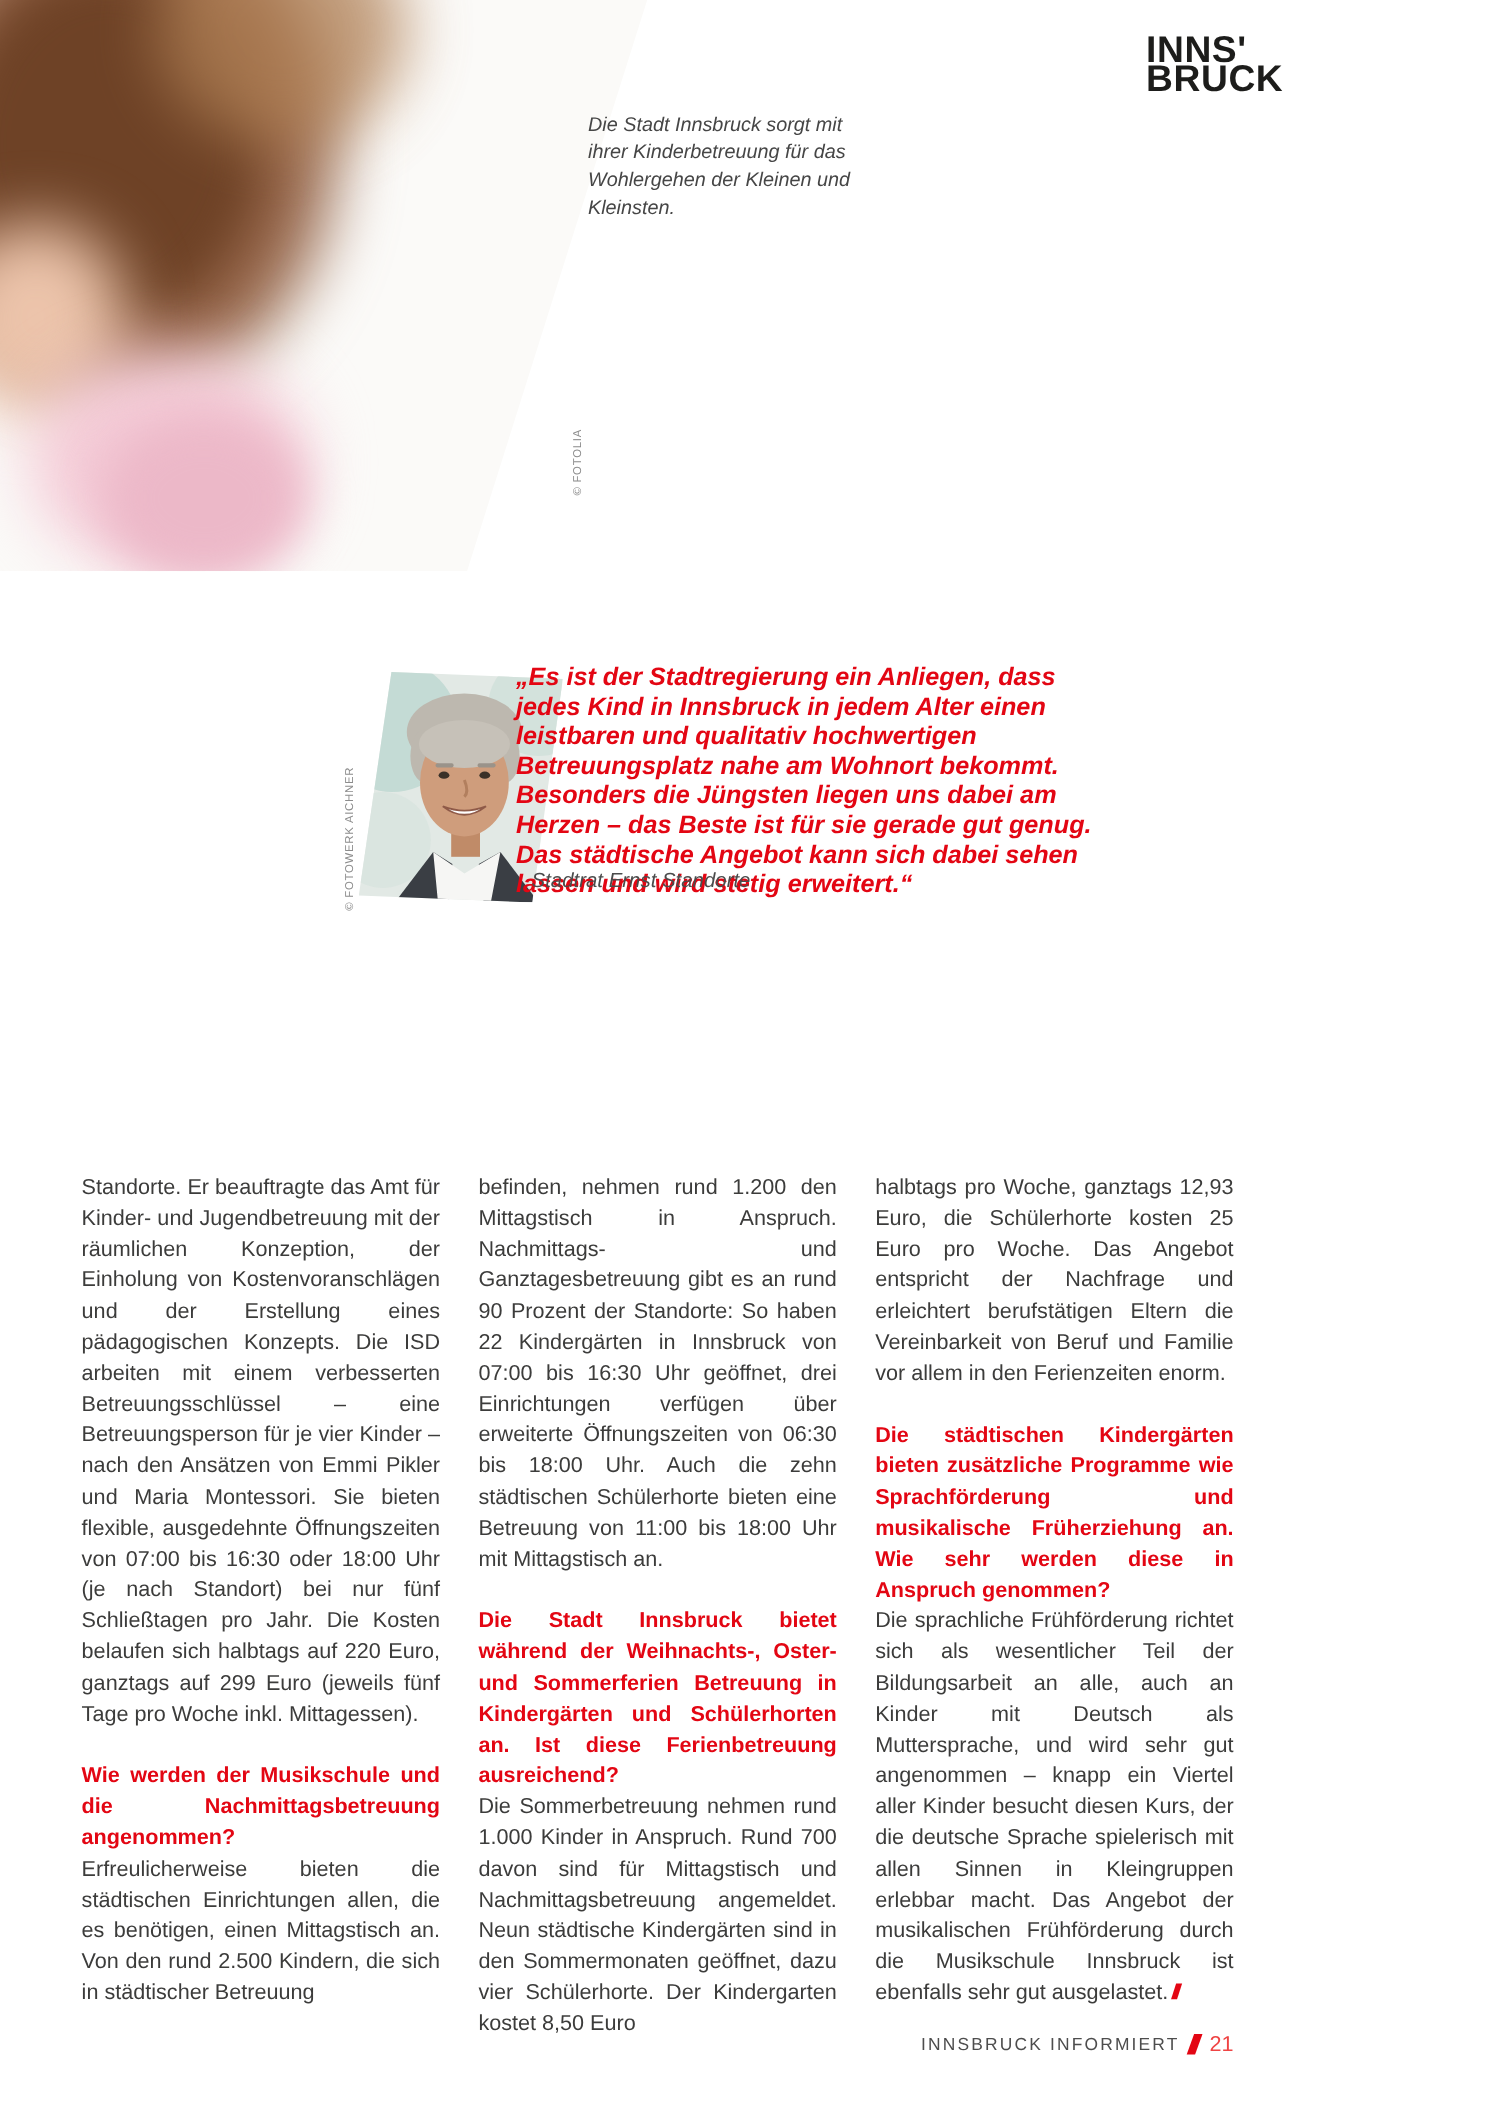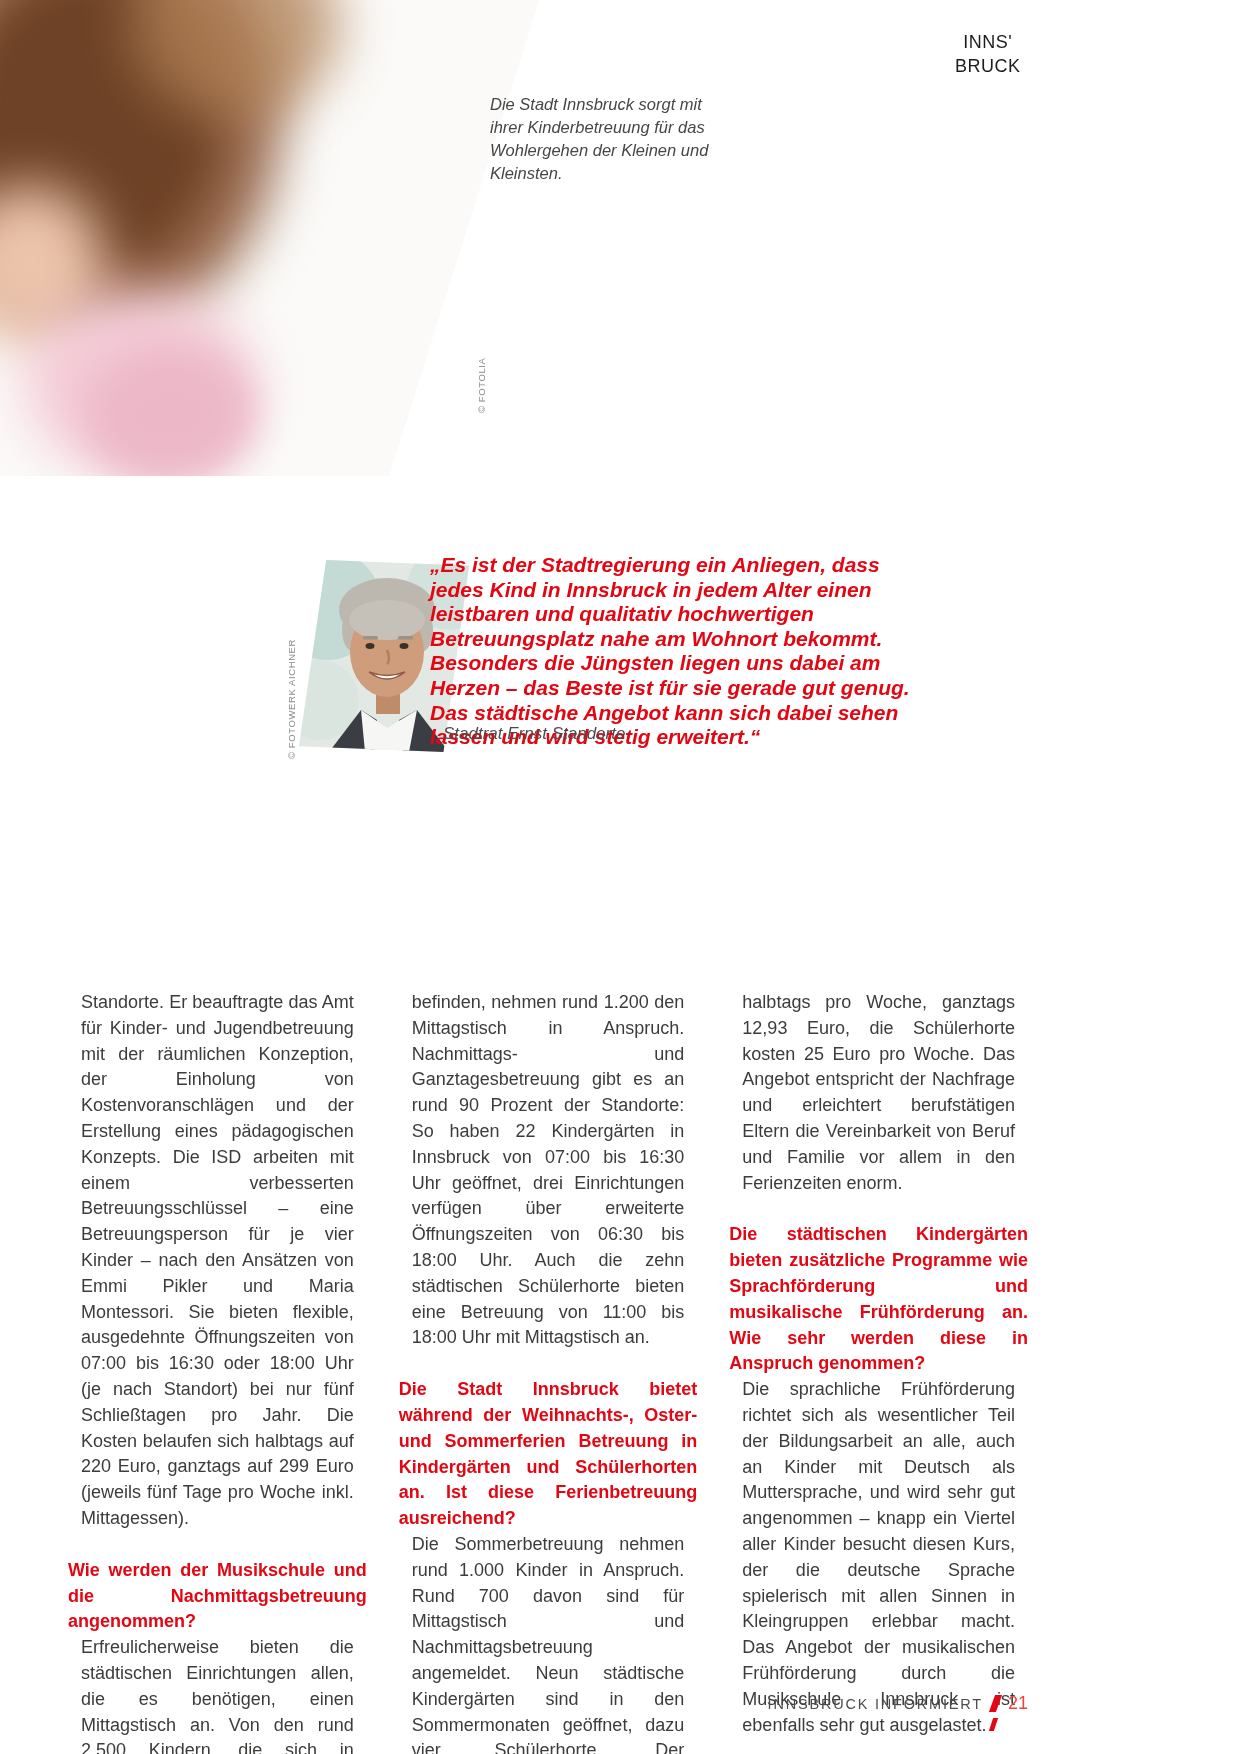--- a/index.html
+++ b/index.html
@@ -18,21 +18,21 @@
   .blob-hair-outer { left:-80px; top:-90px; width:360px; height:420px; background:#96664a; }
   .blob-hair-core  { left:-40px; top:-30px; width:260px; height:300px; background:#6e4226; filter:blur(20px); }
   .blob-hair-light { left:130px; top:-70px; width:210px; height:190px; background:#b08055; opacity:.75; }
   .blob-skin       { left:-45px; top:185px; width:150px; height:160px; background:#ecc4ab; }
   .blob-pink-outer { left:25px;  top:295px; width:230px; height:180px; background:#f4cad6; }
   .blob-pink-core  { left:85px;  top:345px; width:170px; height:140px; background:#ecb8c8; filter:blur(18px); }
 
   
   .logo {
     position:absolute; left:955px; top:30px;
-    font-weight:normal; font-size:18px; line-height:24px; color:#1d1d1b; letter-spacing:0.5px;text-align:center;
+    font-weight:bold; font-size:31px; line-height:24px; color:#1d1d1b; letter-spacing:0.5px;
   }
   .logo span { display:block; }
 
   
   .photo-caption {
     position:absolute; left:490px; top:93px; width:240px;
     font-style:italic; font-size:16.5px; line-height:23px; color:#464646;
   }
 
   
@@ -61,21 +61,21 @@
     font-style:italic; font-size:17px; color:#4b4b4b;
   }
 
   
   .columns {
     position:absolute; left:68px; top:977px; width:960px;
     display:flex; gap:32px;
   }
   .text-column { flex:1 1 0; min-width:0; }
   .col-para {
-    margin:13px; font-size:18px; line-height:25.8px; color:#3c3c3b;
+    margin:0; font-size:18px; line-height:25.8px; color:#3c3c3b;
     text-align:justify; hyphens:auto; -webkit-hyphens:auto;
   }
   .col-heading {
     margin:26px 0 0 0; font-size:18px; line-height:25.8px; font-weight:bold;
     color:#e30613; text-align:justify; hyphens:auto; -webkit-hyphens:auto;
   }
   .col-heading + .col-para { margin-top:0; }
   .end-mark {
     display:inline-block; width:5px; height:13px; background:#e30613;
     transform:skewX(-18deg); margin-left:4px;
@@ -150,21 +150,21 @@
         <h3 class="col-heading" lang="de">Wie werden der Musikschule und die Nachmittagsbetreuung angenommen?</h3>
         <p class="col-para" lang="de">Erfreulicherweise bieten die städtischen Einrichtungen allen, die es benötigen, einen Mittagstisch an. Von den rund 2.500 Kindern, die sich in städtischer Betreuung</p>
       </div>
     <div class="text-column">
         <p class="col-para" lang="de">befinden, nehmen rund 1.200 den Mittagstisch in Anspruch. Nachmittags- und Ganztagesbetreuung gibt es an rund 90 Prozent der Standorte: So haben 22 Kindergärten in Innsbruck von 07:00 bis 16:30 Uhr geöffnet, drei Einrichtungen verfügen über erweiterte Öffnungszeiten von 06:30 bis 18:00 Uhr. Auch die zehn städtischen Schülerhorte bieten eine Betreuung von 11:00 bis 18:00 Uhr mit Mittagstisch an.</p>
         <h3 class="col-heading" lang="de">Die Stadt Innsbruck bietet während der Weihnachts-, Oster- und Sommerferien Betreuung in Kindergärten und Schülerhorten an. Ist diese Ferienbetreuung ausreichend?</h3>
         <p class="col-para" lang="de">Die Sommerbetreuung nehmen rund 1.000 Kinder in Anspruch. Rund 700 davon sind für Mittagstisch und Nachmittagsbetreuung angemeldet. Neun städtische Kindergärten sind in den Sommermonaten geöffnet, dazu vier Schülerhorte. Der Kindergarten kostet 8,50 Euro</p>
       </div>
     <div class="text-column">
         <p class="col-para" lang="de">halbtags pro Woche, ganztags 12,93 Euro, die Schülerhorte kosten 25 Euro pro Woche. Das Angebot entspricht der Nachfrage und erleichtert berufstätigen Eltern die Vereinbarkeit von Beruf und Familie vor allem in den Ferienzeiten enorm.</p>
-        <h3 class="col-heading" lang="de">Die städtischen Kindergärten bieten zusätzliche Programme wie Sprachförderung und musikalische Frühförderung an. Wie sehr werden diese in Anspruch genommen?</h3>
+        <h3 class="col-heading" lang="de">Die städtischen Kindergärten bieten zusätzliche Programme wie Sprachförderung und musikalische Früherziehung an. Wie sehr werden diese in Anspruch genommen?</h3>
         <p class="col-para" lang="de">Die sprachliche Frühförderung richtet sich als wesentlicher Teil der Bildungsarbeit an alle, auch an Kinder mit Deutsch als Muttersprache, und wird sehr gut angenommen – knapp ein Viertel aller Kinder besucht diesen Kurs, der die deutsche Sprache spielerisch mit allen Sinnen in Kleingruppen erlebbar macht. Das Angebot der musikalischen Frühförderung durch die Musikschule Innsbruck ist ebenfalls sehr gut ausgelastet.<span class="end-mark"></span></p>
       </div>
   </div>
 
   <div class="footer">
     <span class="footer-magazine">INNSBRUCK INFORMIERT</span>
     <span class="footer-slash"></span>
     <span class="footer-page">21</span>
   </div>
 

